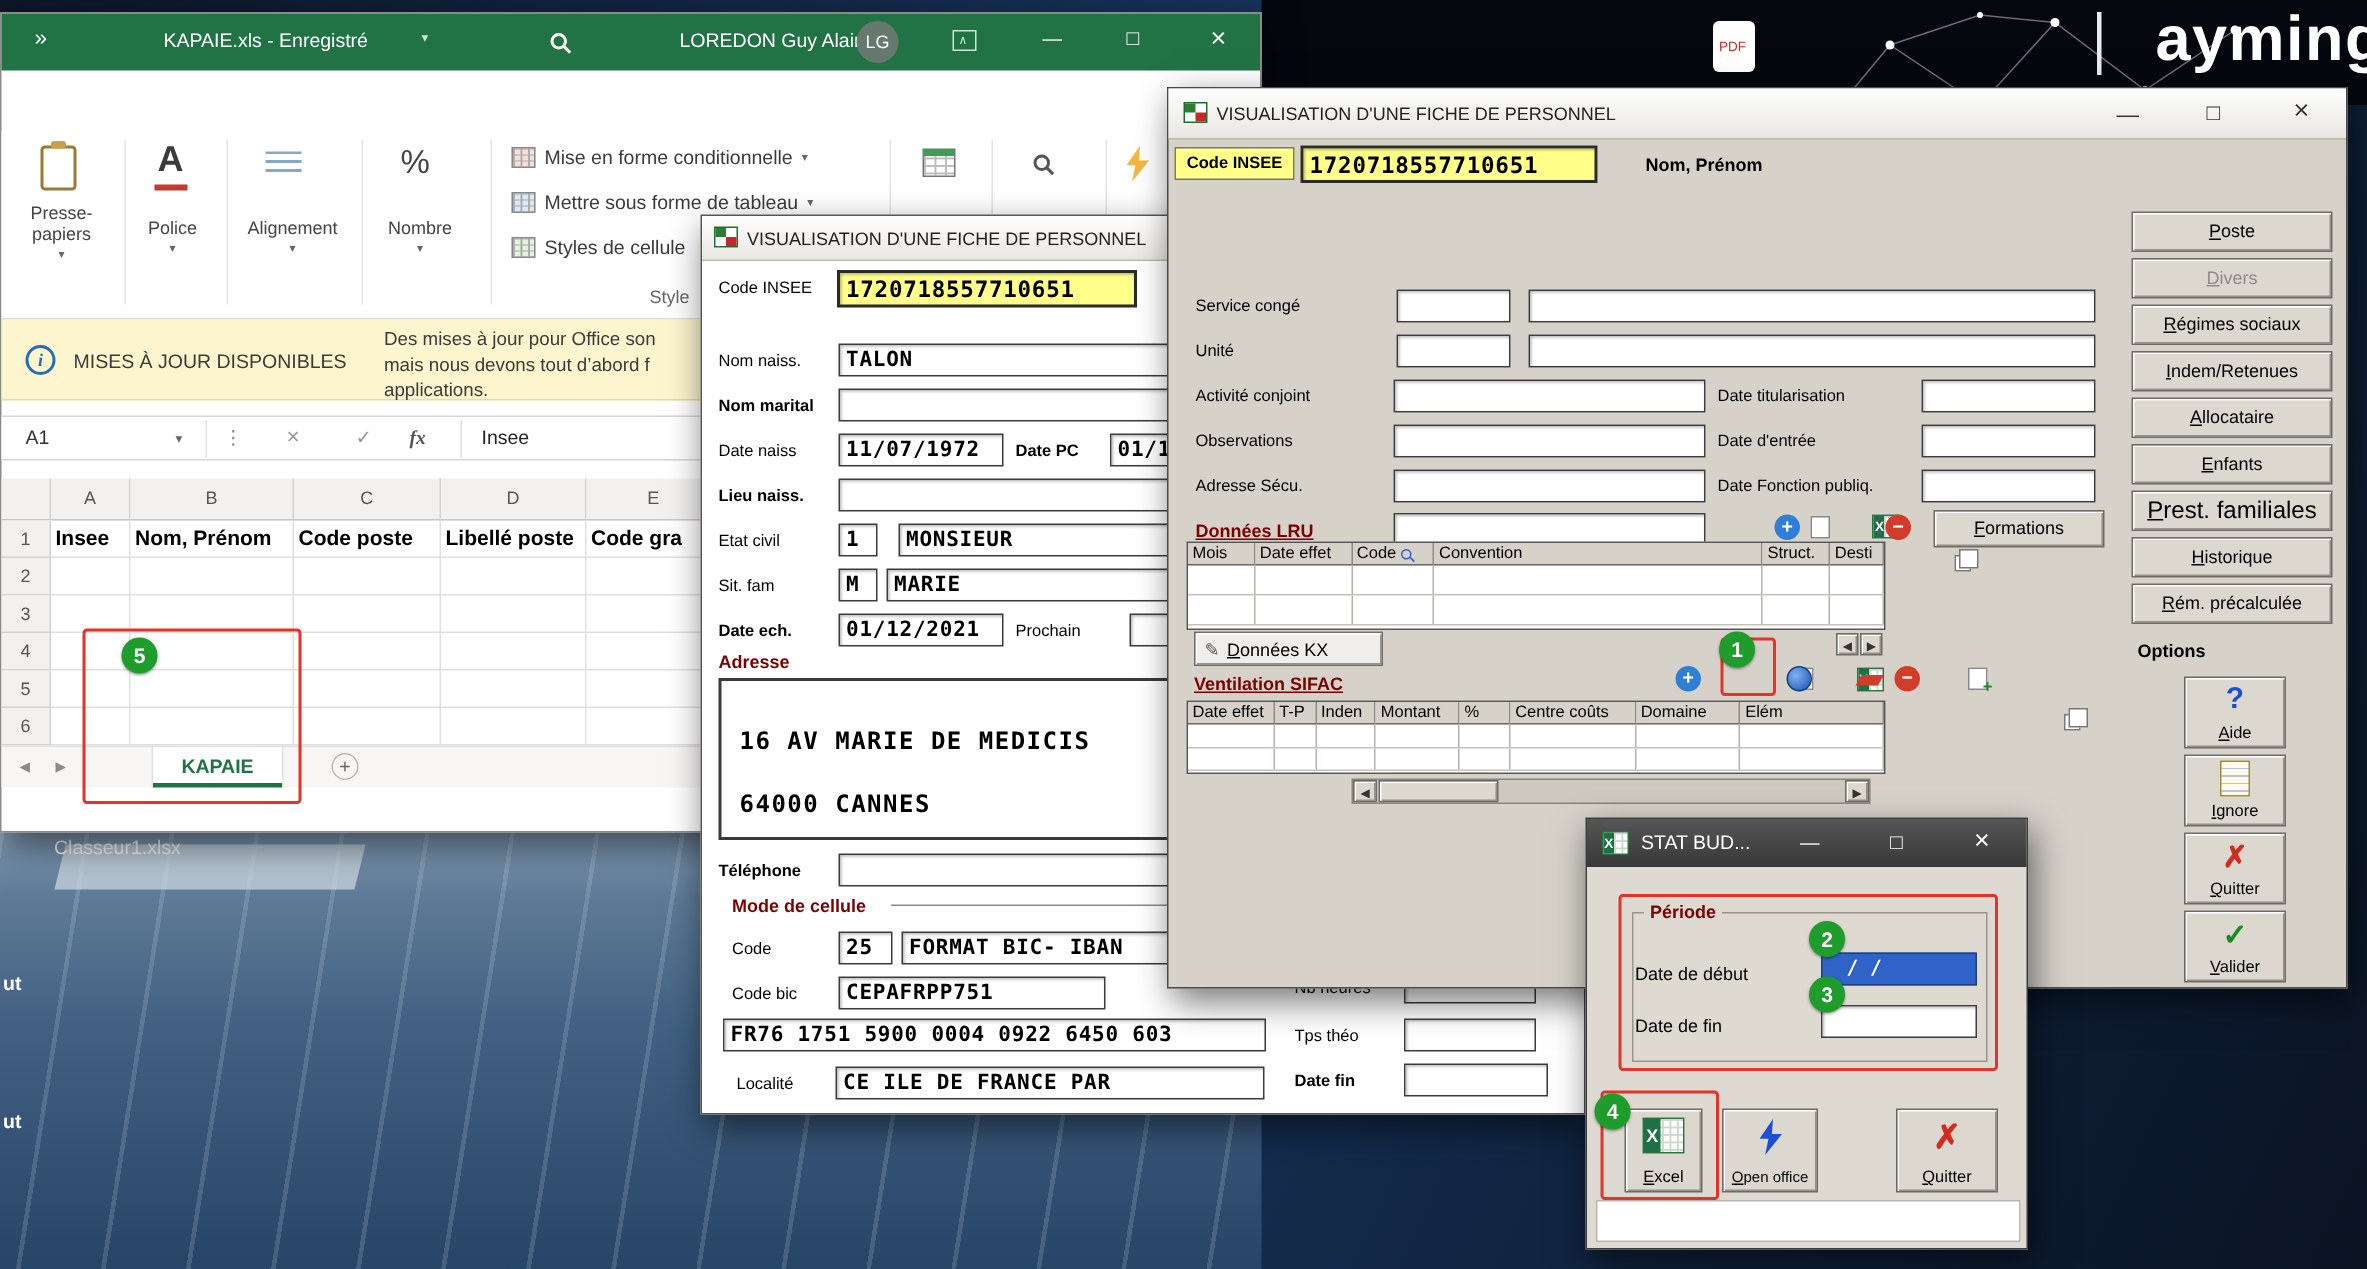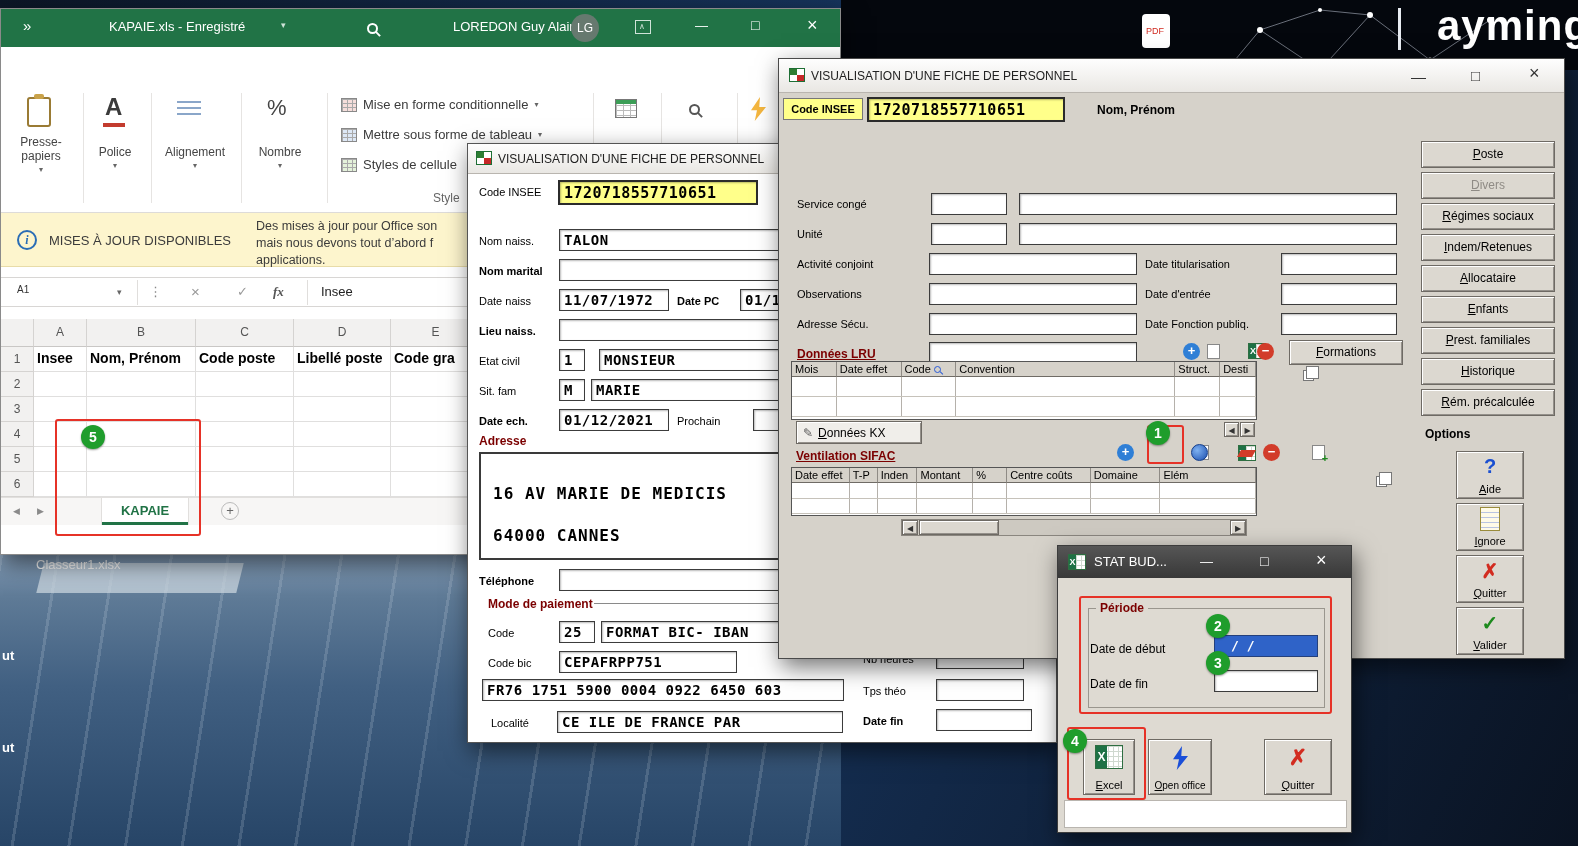--- a/index.html
+++ b/index.html
@@ -220,21 +220,21 @@
 
   <div class="abs" style="left:0;top:204px;width:100%;height:54px;background:#fdf5cd;border-bottom:1px solid #e8dca8">
     <span class="infoi" style="left:16px;top:17px">i</span>
     <span class="abs txt" style="left:48px;top:20px;font-size:13px;color:#3b3b3b">MISES À JOUR DISPONIBLES</span>
     <span class="nline" style="top:6px">Des mises à jour pour Office son</span>
     <span class="nline" style="top:23px">mais nous devons tout d’abord f</span>
     <span class="nline" style="top:40px">applications.</span>
   </div>
 
   <div class="abs" style="left:0;top:268px;width:100%;height:30px;background:#fff;border-top:1px solid #d8d6d4;border-bottom:1px solid #d8d6d4">
-    <span class="abs txt" style="left:16px;top:6px;font-size:10px;color:#333">A1</span>
+    <span class="abs txt" style="left:16px;top:6px;font-size:13px;color:#333">A1</span>
     <span class="abs" style="left:116px;top:9px;color:#666;font-size:9px">▾</span>
     <span class="abs" style="left:136px;top:2px;width:1px;height:25px;background:#e0dedc"></span>
     <span class="abs" style="left:148px;top:6px;color:#888;font-size:13px">⋮</span>
     <span class="abs" style="left:190px;top:5px;color:#999;font-size:15px">×</span>
     <span class="abs" style="left:236px;top:6px;color:#999;font-size:13px">✓</span>
     <span class="abs fxit" style="left:272px;top:6px">fx</span>
     <span class="abs" style="left:306px;top:2px;width:1px;height:25px;background:#e0dedc"></span>
     <span class="abs txt" style="left:320px;top:6px;font-size:13px;color:#222">Insee</span>
   </div>
 
@@ -344,21 +344,21 @@
 
   <span class="M" style="left:11px;top:290px">Adresse</span>
   <div class="abs" style="left:11px;top:308px;width:345px;height:108px;border:2px solid #3a3a3a;background:#fff">
     <span class="AF" style="left:12px;top:30px">16   AV   MARIE DE MEDICIS</span>
     <span class="AF" style="left:12px;top:72px">64000 CANNES</span>
   </div>
 
   <span class="L B" style="left:11px;top:431px">Téléphone</span>
   <div class="F" style="left:91px;top:425px;width:250px"></div>
 
-  <span class="M" style="left:20px;top:453px">Mode de paiement</span>
+  <span class="M" style="left:20px;top:453px">Mode de cellule</span>
   <div class="abs" style="left:126px;top:459px;width:234px;height:1px;background:#8a8a8a"></div>
 
   <span class="L" style="left:20px;top:483px">Code</span>
   <div class="F" style="left:91px;top:477px;width:36px">25</div>
   <div class="F" style="left:133px;top:477px;width:182px">FORMAT BIC- IBAN</div>
 
   <span class="L" style="left:20px;top:513px">Code bic</span>
   <div class="F" style="left:91px;top:507px;width:178px">CEPAFRPP751</div>
 
   <div class="F" style="left:14px;top:535px;width:362px">FR76 1751 5900 0004 0922 6450 603</div>
@@ -505,21 +505,21 @@
     <span class="b3" style="left:17px;top:0;width:80px;height:15px"></span>
     <span class="b3 sbarrow" style="left:328px;top:0;width:16px;height:15px">▶</span>
   </div>
 
   <div class="b3 u1" style="left:642px;top:82px;width:134px;height:27px;text-align:center;line-height:25px;font-size:12px">Poste</div>
   <div class="b3 u1 dim" style="left:642px;top:113px;width:134px;height:27px;text-align:center;line-height:25px;font-size:12px">Divers</div>
   <div class="b3 u1" style="left:642px;top:144px;width:134px;height:27px;text-align:center;line-height:25px;font-size:12px">Régimes sociaux</div>
   <div class="b3 u1" style="left:642px;top:175px;width:134px;height:27px;text-align:center;line-height:25px;font-size:12px">Indem/Retenues</div>
   <div class="b3 u1" style="left:642px;top:206px;width:134px;height:27px;text-align:center;line-height:25px;font-size:12px">Allocataire</div>
   <div class="b3 u1" style="left:642px;top:237px;width:134px;height:27px;text-align:center;line-height:25px;font-size:12px">Enfants</div>
-  <div class="b3 u1" style="left:642px;top:268px;width:134px;height:27px;text-align:center;line-height:25px;font-size:12px">Prest. familiales</div>
+  <div class="b3 u1" style="left:642px;top:268px;width:134px;height:27px;text-align:center;line-height:25px;font-size:16px">Prest. familiales</div>
   <div class="b3 u1" style="left:642px;top:299px;width:134px;height:27px;text-align:center;line-height:25px;font-size:12px">Historique</div>
   <div class="b3 u1" style="left:642px;top:330px;width:134px;height:27px;text-align:center;line-height:25px;font-size:12px">Rém. précalculée</div>
 
   <span class="abs txt" style="left:646px;top:368px;font-size:12px;font-weight:700">Options</span>
 
   <div class="b3 optbtn" style="left:677px;top:392px;width:68px;height:48px">
     <span style="display:block;margin-top:3px;font-size:20px;font-weight:700;color:#1a4fd1">?</span>
     <span class="olabel u1">Aide</span>
   </div>
   <div class="b3 optbtn" style="left:677px;top:444px;width:68px;height:48px">

